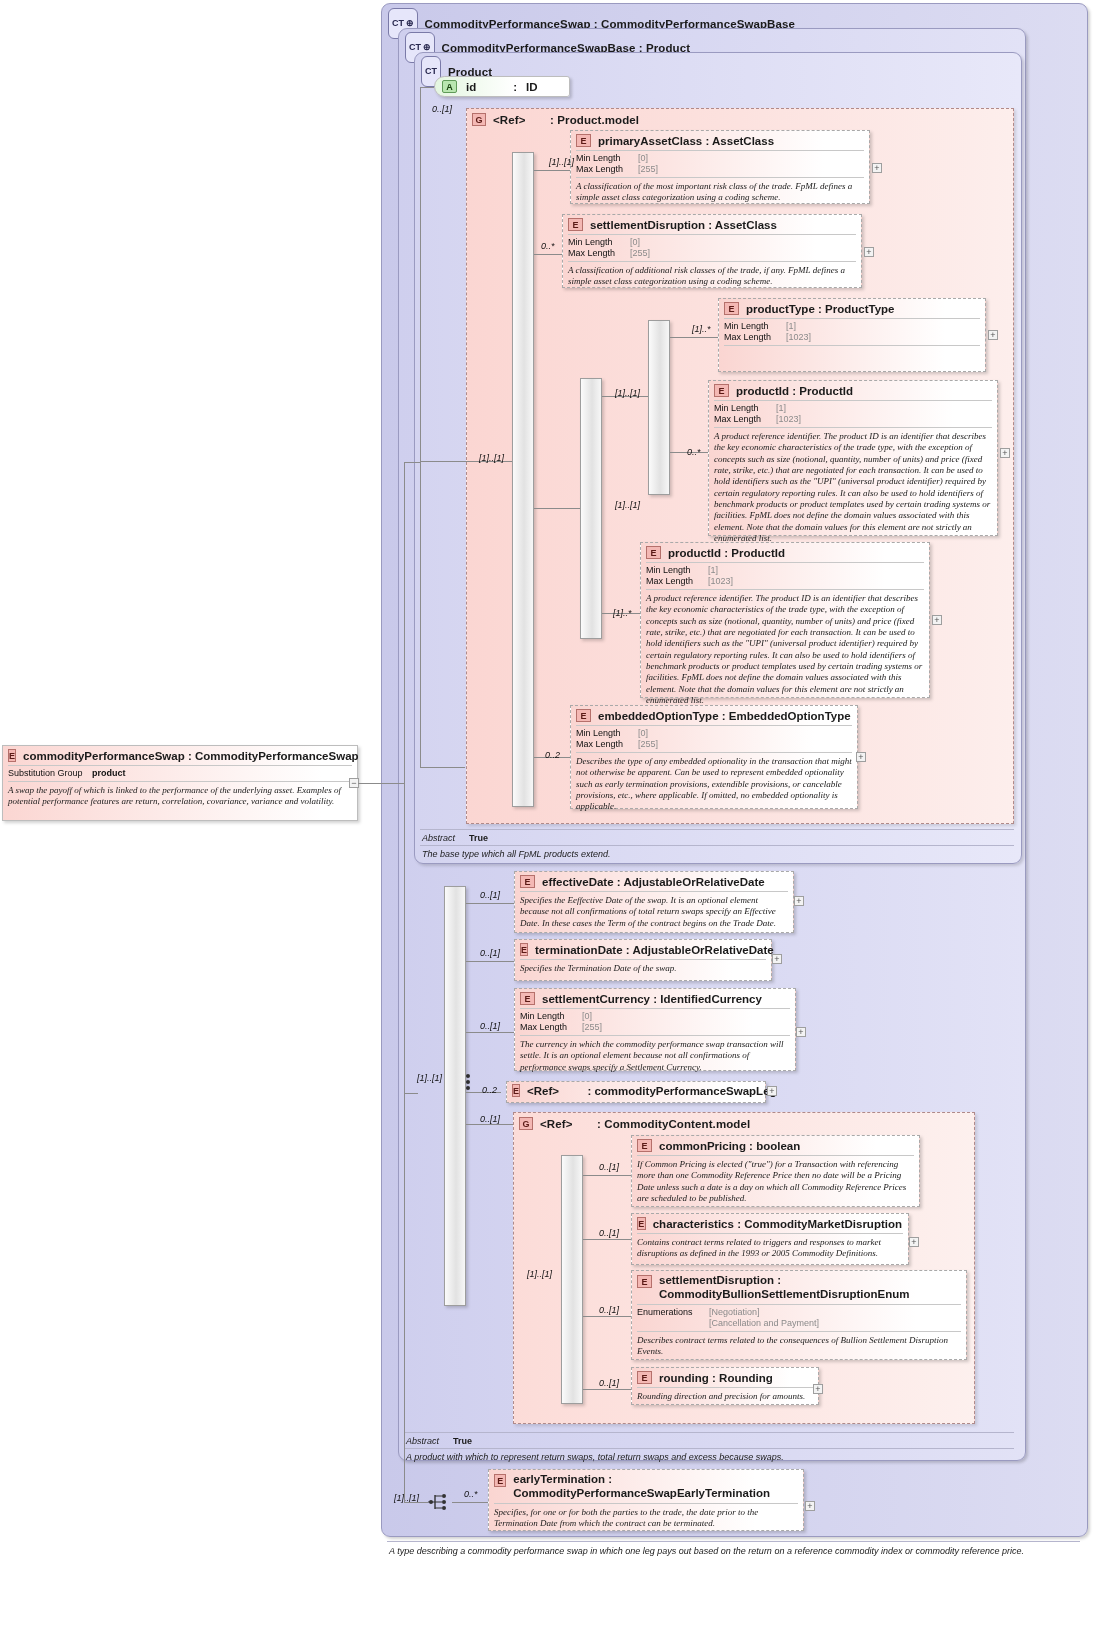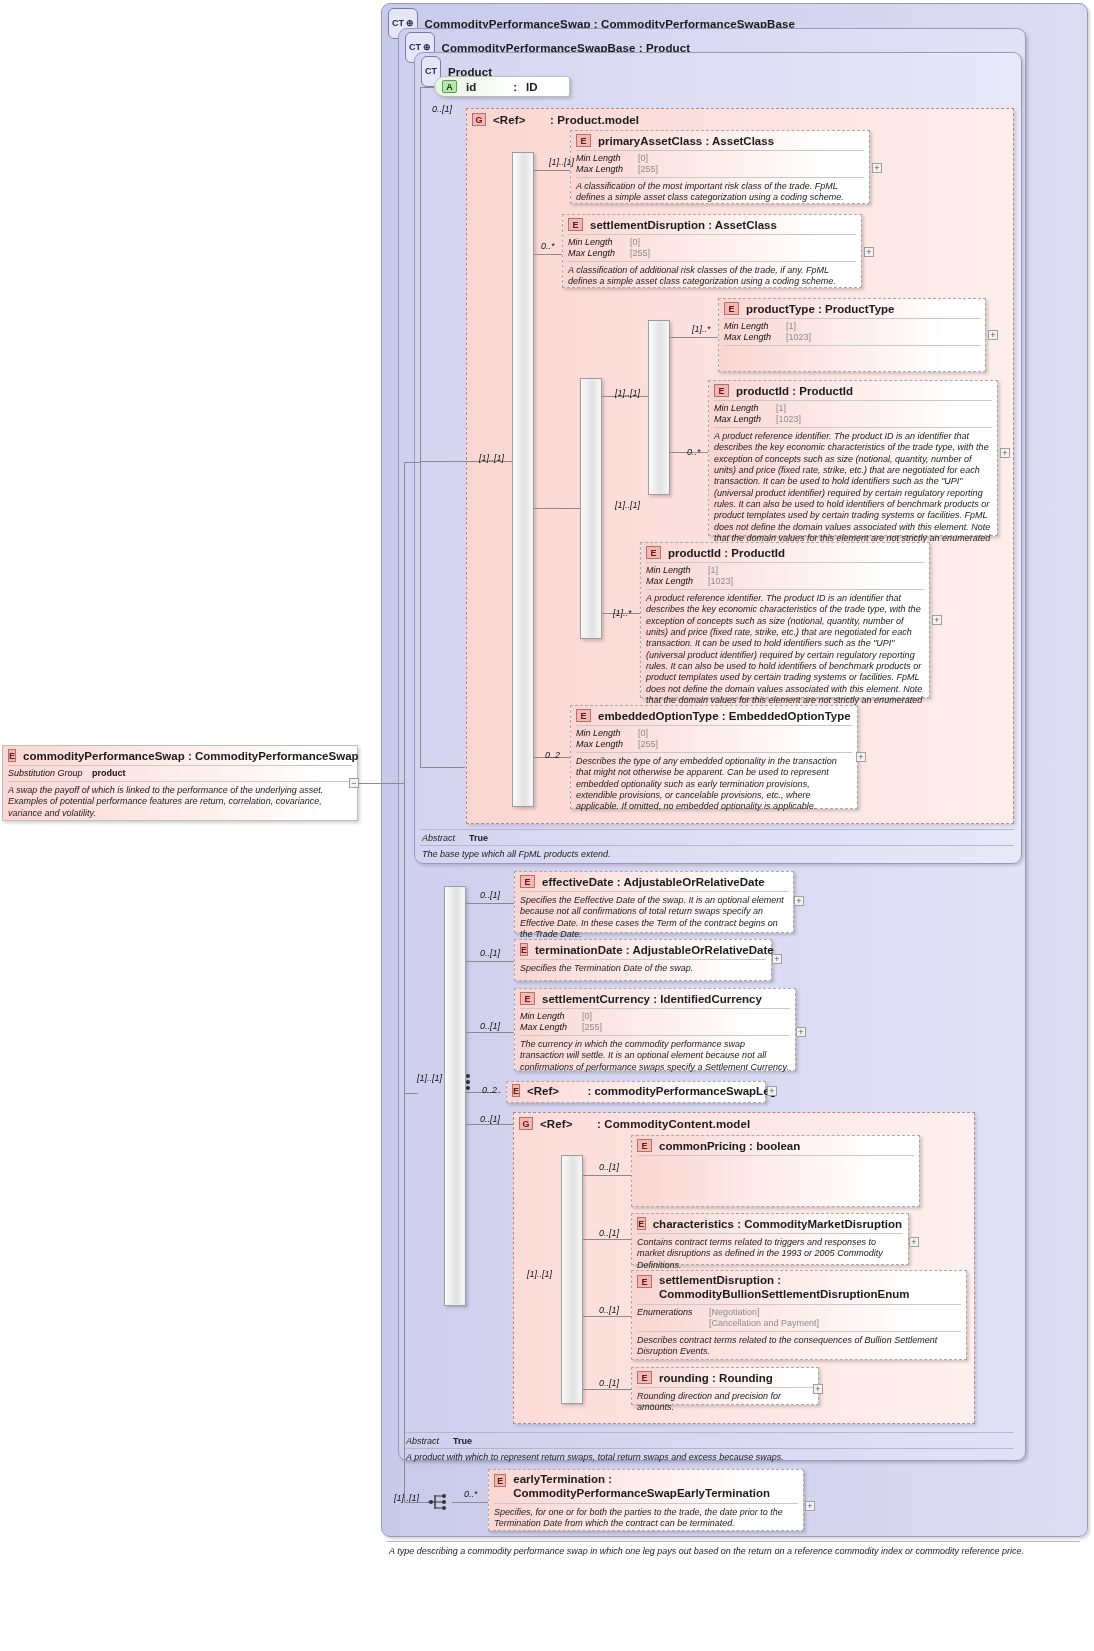--- a/index.html
+++ b/index.html
@@ -85,26 +85,26 @@
     background:linear-gradient(to right,#fad5d1,#ffffff 85%);
     box-shadow:2px 2px 3px rgba(0,0,0,0.18);
   }
   .el.solid { border:1px solid #bdbdbd; }
   .el-title { display:flex; align-items:center; gap:7px; padding:3px 6px 3px 5px; }
   .el-name { font-weight:bold; font-size:11.5px; white-space:nowrap; }
   .el-name.wrap { white-space:normal; text-align:center; width:100%; }
   .rule { height:1px; background:#c8c8c8; margin:0 5px; }
   .facets { padding:2px 5px 2px 5px; font-size:9px; line-height:1.22; }
   .facet-row { display:flex; }
-  .facet-k { font-style:italic; width:62px; color:#111; }
+  .facet-k { width:62px; color:#111; }
   .facet-v { color:#8b8b8b; }
   .facet-v2 { color:#8b8b8b; padding-left:62px; }
   .desc {
     padding:3px 5px 4px 5px;
-    font-style:italic; font-size:9px; line-height:1.26; color:#1a1a1a;
+    font-style:italic; font-size:9px; line-height:1.26; color:#1a1a1a;font-family:Liberation Serif, serif;
   }
 
   
   .attr {
     border:1px solid #bdbdbd;
     border-radius:11px 3px 3px 11px;
     background:linear-gradient(to right,#e4f6e0,#ffffff 60%);
     box-shadow:2px 2px 3px rgba(0,0,0,0.18);
     display:flex; align-items:center; gap:9px;
     padding:3px 6px 3px 7px;
@@ -620,20 +620,21 @@
     <span class="tag-e">
         <span>E</span>
       </span>
     <span class="el-name">
       <span>commonPricing</span>
       <span>:</span>
       <span>boolean</span>
     </span>
   </div>
   <div class="rule"></div>
+  <div class="desc">If Common Pricing is elected ("true") for a Transaction with referencing more than one Commodity Reference Price then no date will be a Pricing Date unless such a date is a day on which all Commodity Reference Prices are scheduled to be published.</div>
 </div>
 <div class="abs card" style="left:599px; top:1162px;">0..[1]</div>
 
 <div class="abs el" style="left:631px; top:1213px; width:278px; height:52px;">
   <div class="el-title">
     <span class="tag-e">
         <span>E</span>
       </span>
     <span class="el-name">
       <span>characteristics</span>

